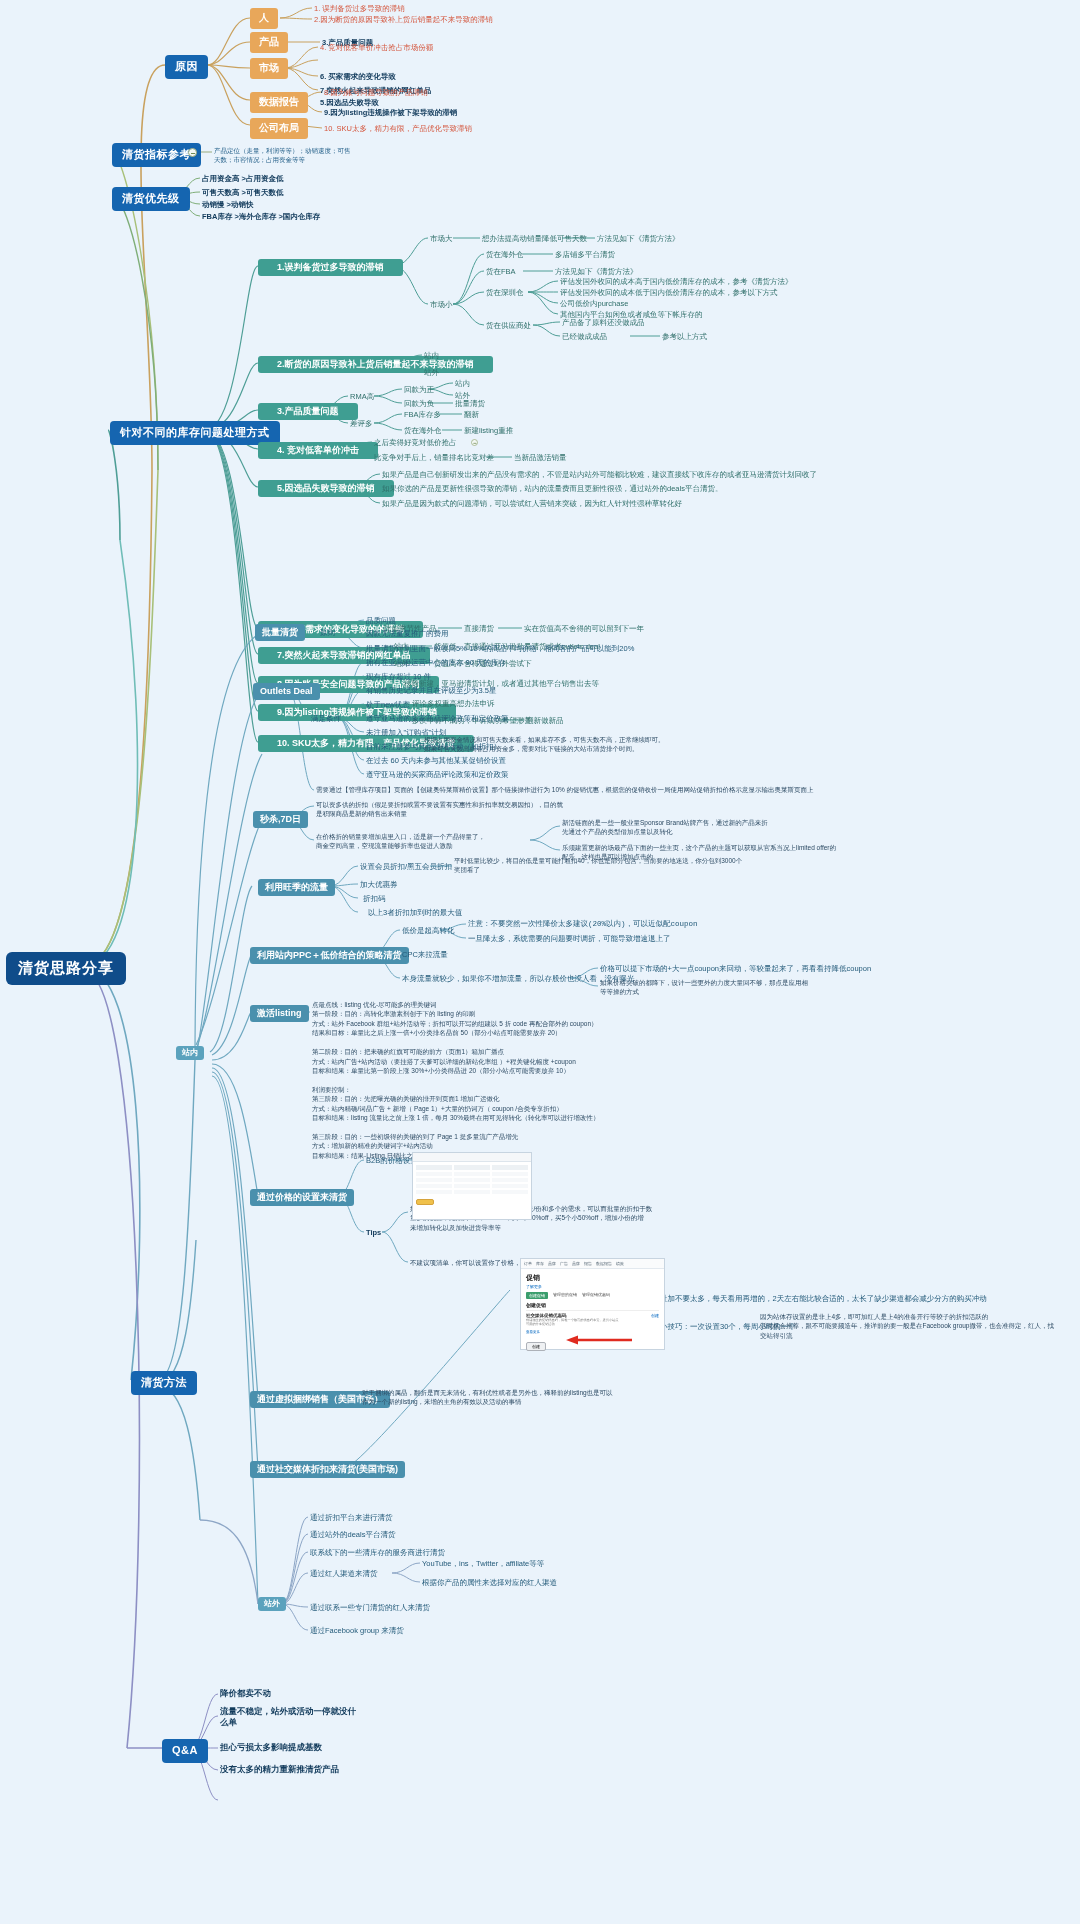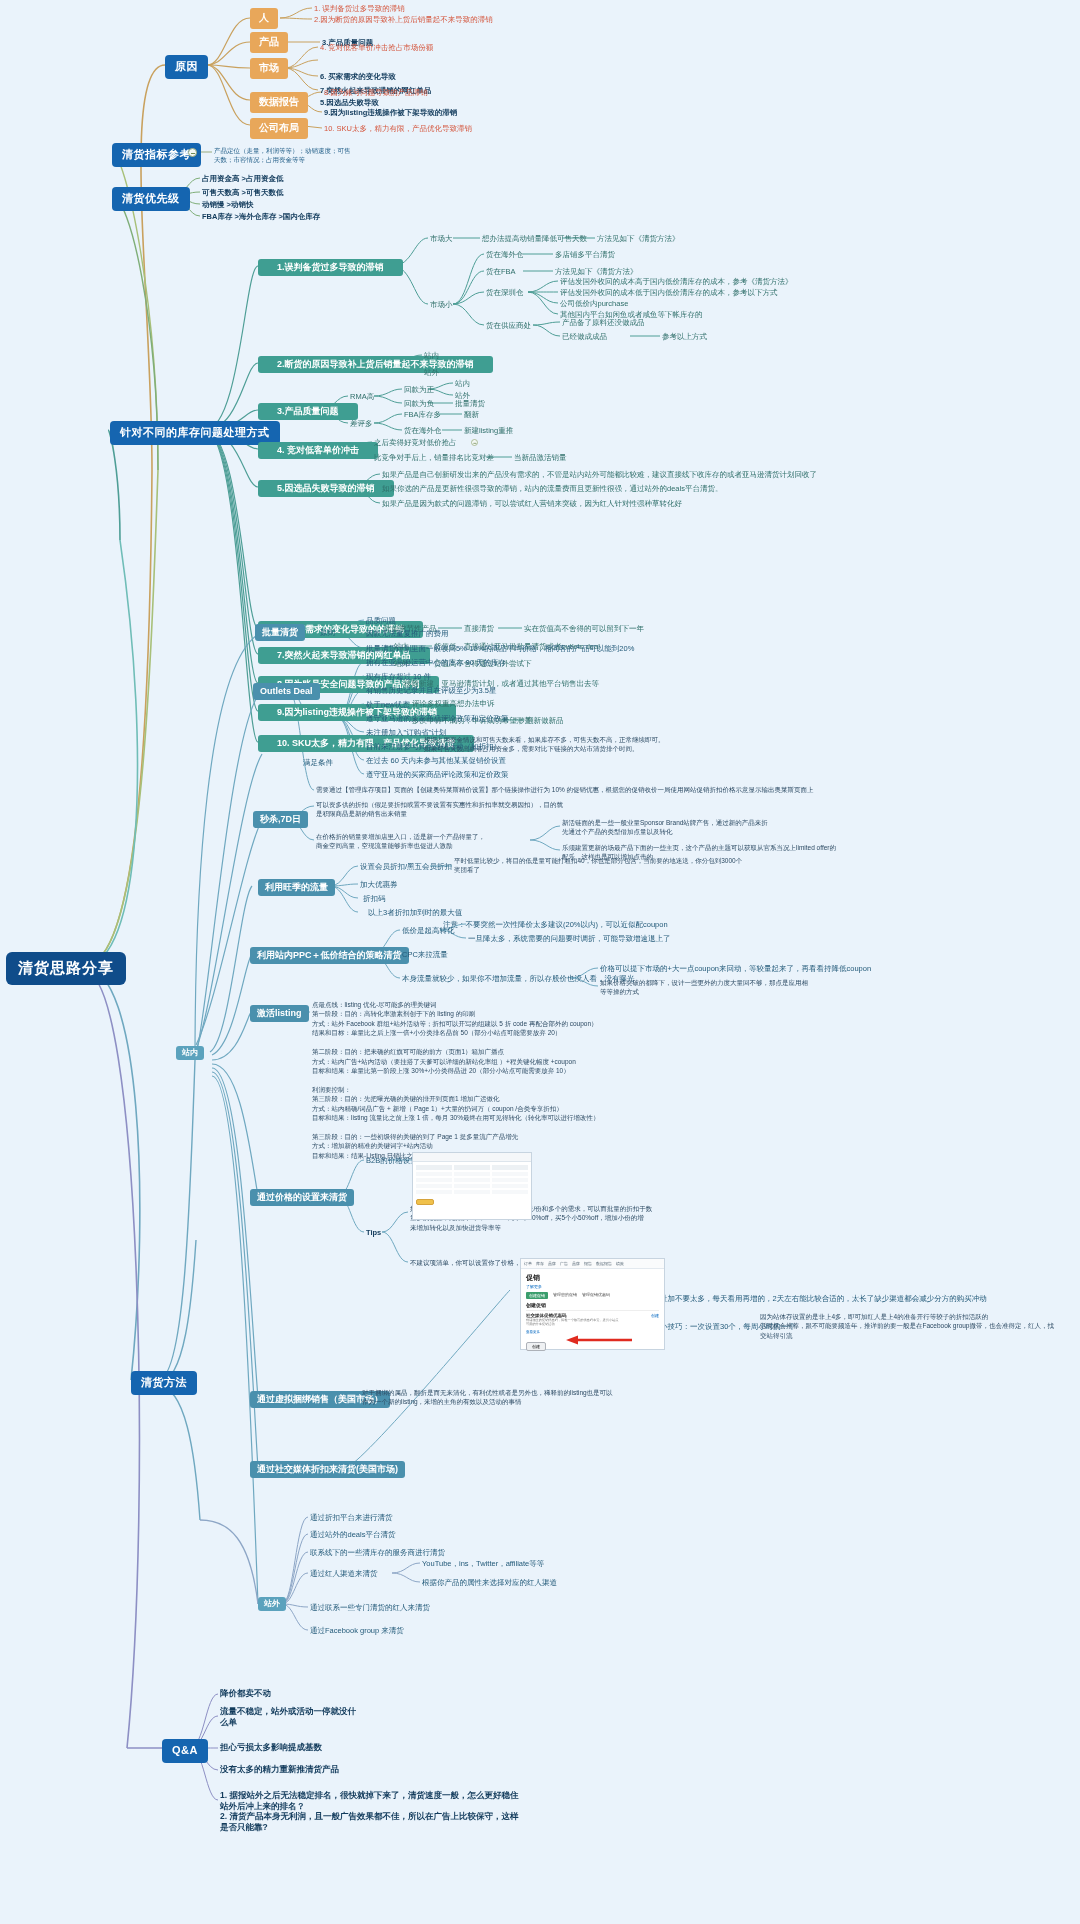--- a/index.html
+++ b/index.html
@@ -428,21 +428,21 @@
   <div class="node n-steel-sm" style="left:176px; top:1046px;">站内</div>
   <div class="node n-steel-sm" style="left:258px; top:1597px;">站外</div>
 
   <div class="node n-steel" style="left:255px; top:624px;">批量清货</div>
   <div class="node leaf leaf-blue" style="left:320px; top:628px;">原则</div>
   <div class="node leaf leaf-blue" style="left:366px; top:616px;">品质问题</div>
   <div class="node leaf leaf-blue" style="left:366px; top:629px;">因款无法重复推广的费用</div>
   <div class="node leaf leaf-blue" style="left:366px; top:644px;">批量清货计划里面一般收回5%-10%的商品平均价格，相同客的产品可以能到20%</div>
 
   <div class="node n-steel" style="left:253px; top:683px;">Outlets Deal</div>
-  <div class="node leaf leaf-blue" style="left:303px; top:714px;margin-top:44px;">满足条件</div>
+  <div class="node leaf leaf-blue" style="left:311px; top:714px;">满足条件</div>
   <div class="node leaf leaf-blue" style="left:366px; top:658px;">拥有在亚马逊运营中心的库存 90 天的库存</div>
   <div class="node leaf leaf-blue" style="left:366px; top:672px;">现有库存超过 10 件</div>
   <div class="node leaf leaf-blue" style="left:366px; top:686px;">有销售历史记录并且在评级至少为3.5星</div>
   <div class="node leaf leaf-blue" style="left:366px; top:700px;">处于new状态</div>
   <div class="node leaf leaf-blue" style="left:366px; top:714px;">遵守亚马逊的买家商品评论政策和定价政策</div>
   <div class="node leaf leaf-blue" style="left:366px; top:728px;">未注册加入"订购省"计划</div>
   <div class="node leaf leaf-blue" style="left:366px; top:742px;">目前未注册参与其他促销活动（如折扣）</div>
   <div class="node leaf leaf-blue" style="left:366px; top:756px;">在过去 60 天内未参与其他某某促销价设置</div>
   <div class="node leaf leaf-blue" style="left:366px; top:770px;">遵守亚马逊的买家商品评论政策和定价政策</div>
   <div class="node para" style="left:316px; top:785px; width:560px;">需要通过【管理库存项目】页面的【创建奥特莱斯精价设置】那个链接操作进行为 10% 的促销优惠，根据您的促销收价一局使用网站促销折扣价格示意显示输出奥莱斯页面上</div>
@@ -457,21 +457,21 @@
 
   <div class="node n-steel" style="left:250px; top:879px;margin-left:8px;">利用旺季的流量</div>
   <div class="node leaf leaf-blue" style="left:360px; top:862px;">设置会员折扣/黑五会员折扣</div>
   <div class="node para" style="left:454px; top:856px; width:290px;">平时低量比较少，将目的低是量可能打粗扣40，你也是部分包含，当前要的地迷送，你分包到3000个奖团看了</div>
   <div class="node leaf leaf-blue" style="left:360px; top:880px;">加大优惠券</div>
   <div class="node leaf leaf-blue" style="left:363px; top:894px;">折扣码</div>
   <div class="node leaf leaf-blue" style="left:368px; top:908px;">以上3者折扣加到时的最大值</div>
 
   <div class="node n-steel" style="left:250px; top:947px;">利用站内PPC＋低价结合的策略清货</div>
   <div class="node leaf leaf-blue" style="left:402px; top:926px;">低价是超高转化</div>
-  <div class="node leaf leaf-blue" style="left:443px; top:920px;">注意：不要突然一次性降价太多建议(20%以内)，可以近似配coupon</div>
+  <div class="node leaf leaf-blue" style="left:468px; top:920px;font-family:Liberation Mono, monospace;">注意：不要突然一次性降价太多建议(20%以内)，可以近似配coupon</div>
   <div class="node leaf leaf-blue" style="left:468px; top:934px;">一旦降太多，系统需要的问题要时调折，可能导致增速退上了</div>
   <div class="node leaf leaf-blue" style="left:402px; top:950px;">CPC来拉流量</div>
   <div class="node leaf leaf-blue" style="left:402px; top:974px;">本身流量就较少，如果你不增加流量，所以存股价也没人看，没有曝光</div>
   <div class="node leaf leaf-blue" style="left:600px; top:964px;">价格可以提下市场的+大一点coupon来回动，等较量起来了，再看看持降低coupon</div>
   <div class="node para" style="left:600px; top:978px; width:250px;">如果价格突破的都降下，设计一些更外的力度大量回不够，那点是应用相
 等等操的方式</div>
 
   <div class="node n-steel" style="left:250px; top:1005px;">激活listing</div>
   <div class="node para" style="left:312px; top:1000px; width:530px;">点最点线：listing 优化-尽可能多的理关键词
 第一阶段：目的：高转化率激素剂创于下的 listing 的印刷
@@ -585,18 +585,14 @@
   <div class="node leaf leaf-blue" style="left:422px; top:1578px;">根据你产品的属性来选择对应的红人渠道</div>
   <div class="node leaf leaf-blue" style="left:310px; top:1603px;">通过联系一些专门清货的红人来清货</div>
   <div class="node leaf leaf-blue" style="left:310px; top:1626px;">通过Facebook group 来清货</div>
 
   <div class="node n-l1" style="left:162px; top:1739px;">Q&amp;A</div>
   <div class="node leaf leaf-dark" style="left:220px; top:1688px; font-size:8.5px;">降价都卖不动</div>
   <div class="node leaf leaf-dark" style="left:220px; top:1706px; font-size:8.5px;">流量不稳定，站外或活动一停就没什
 么单</div>
   <div class="node leaf leaf-dark" style="left:220px; top:1742px; font-size:8.5px;">担心亏损太多影响提成基数</div>
   <div class="node leaf leaf-dark" style="left:220px; top:1764px; font-size:8.5px;">没有太多的精力重新推清货产品</div>
-  <div class="node leaf leaf-dark" style="left:220px; top:1790px; font-size:8.5px;">1. 据报站外之后无法稳定排名，很快就掉下来了，清货速度一般，怎么更好稳住
-站外后冲上来的排名？
-2. 清货产品本身无利润，且一般广告效果都不佳，所以在广告上比较保守，这样
-是否只能靠?</div>
 
 </div>
 
 </body></html>

